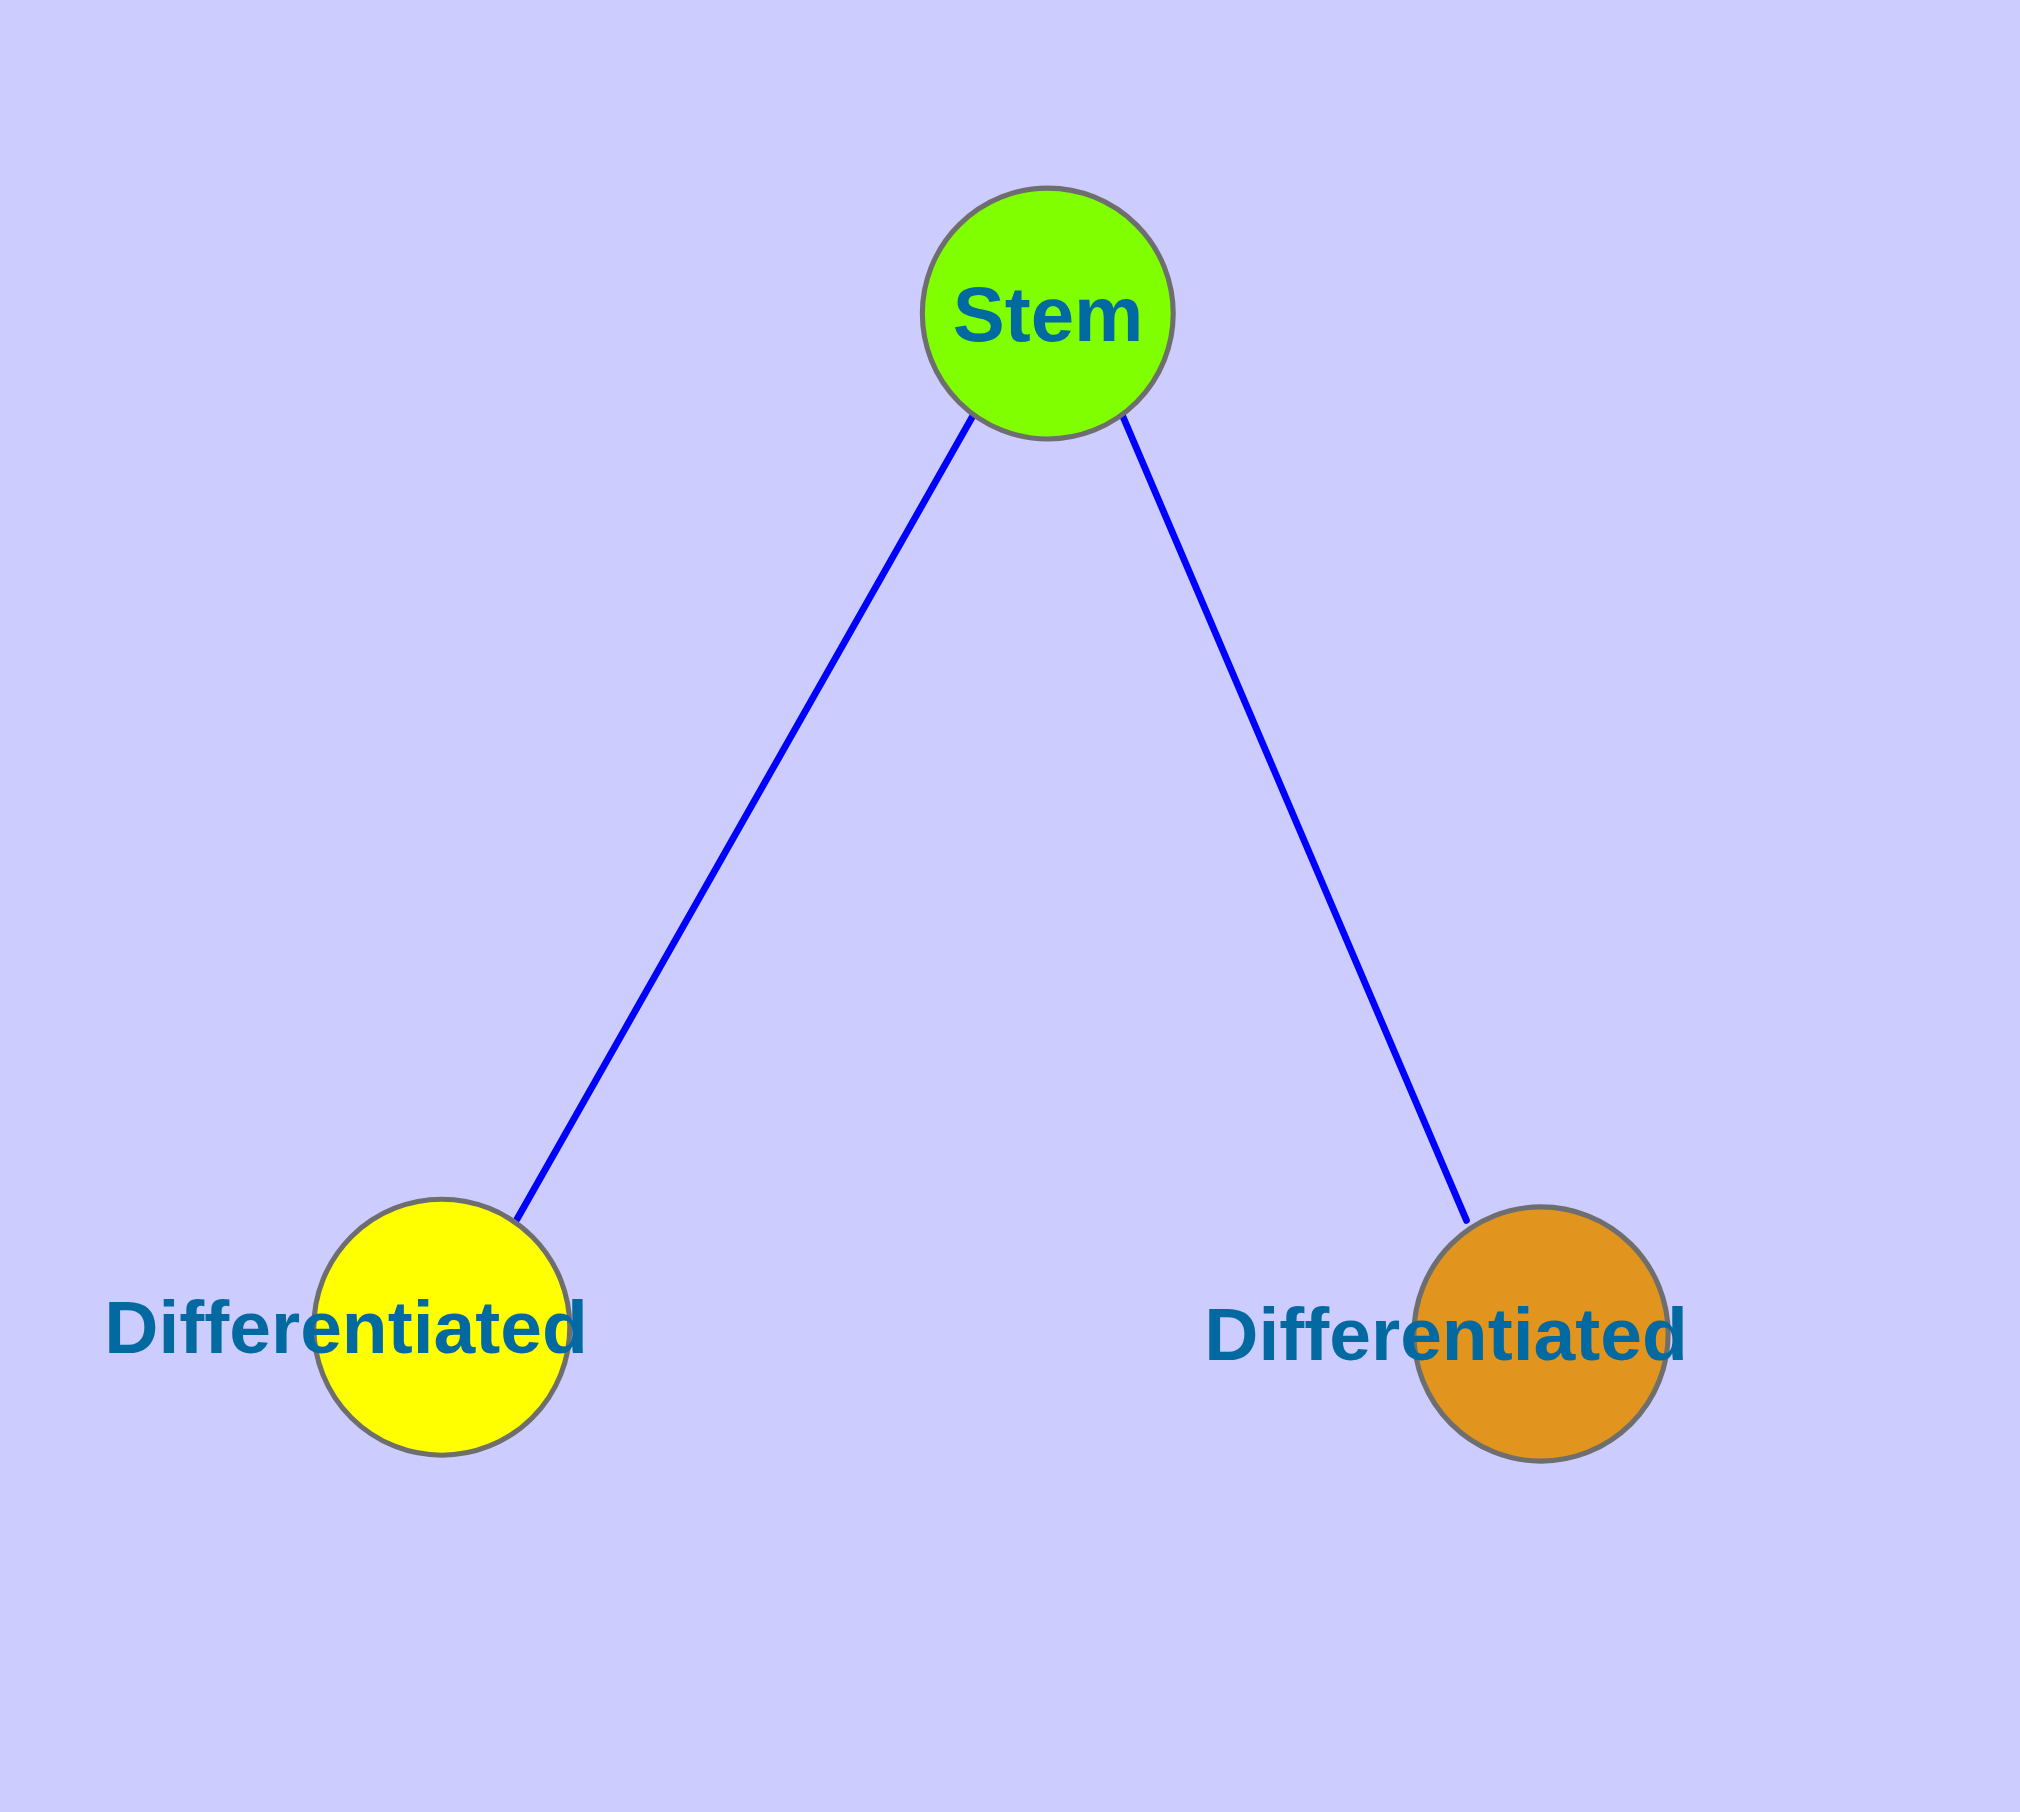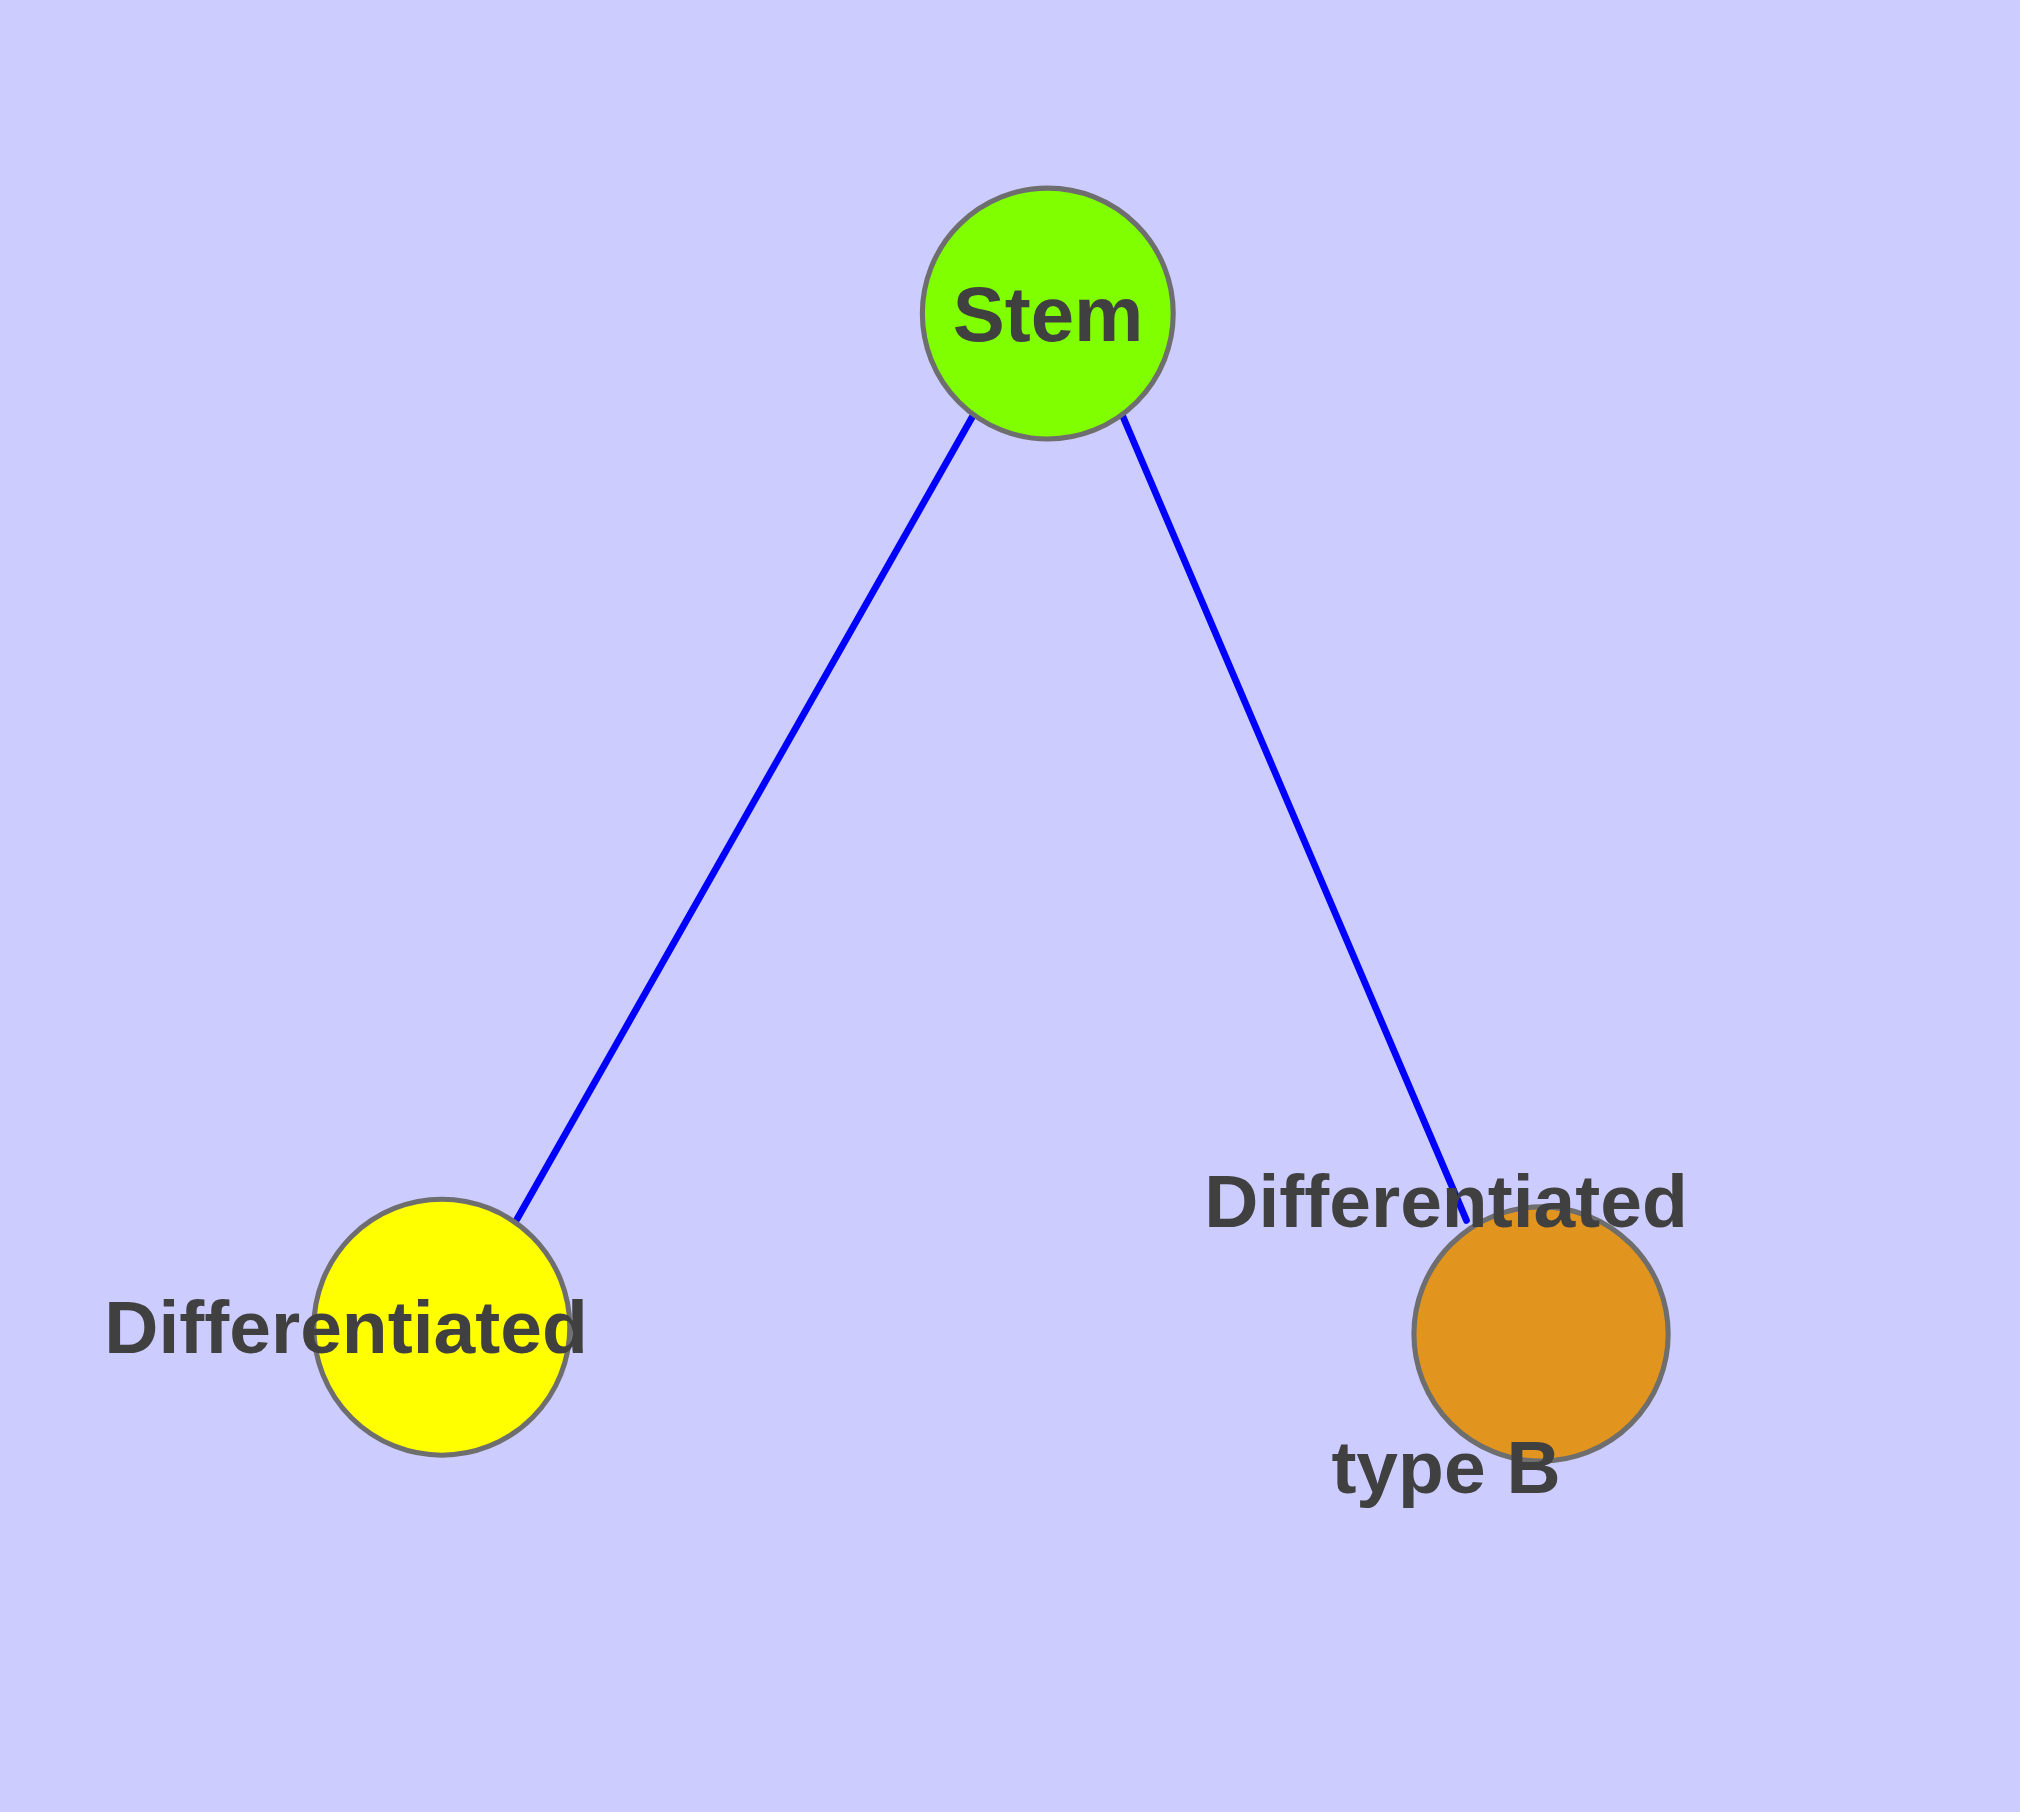--- a/index.html
+++ b/index.html
@@ -20,21 +20,21 @@
     left: 0;
     top: 0;
     width: 2021px;
     height: 1812px;
   }
   .node-label {
     position: absolute;
     text-align: center;
     font-family: "Liberation Sans", sans-serif;
     font-weight: bold;
-    color: #404040;
+    color: #0369a1;
     white-space: pre;
     line-height: 1.18;
     pointer-events: none;
   }
   .label-stem {
     font-size: 78px;
     left: 1048px;
     top: 314px;
     transform: translate(-50%, -50%);
   }
@@ -71,17 +71,16 @@
   <div class="node-label label-stem">
     <span class="label-line">Stem</span>
   </div>
 
   <div class="node-label label-a">
     <span class="label-line">Differentiated</span>
   </div>
 
   <div class="node-label label-b">
     <span class="label-line">Differentiated</span>
-    <span class="label-line">type B</span>
   </div>
 
 </div>
 
 
 </body></html>

